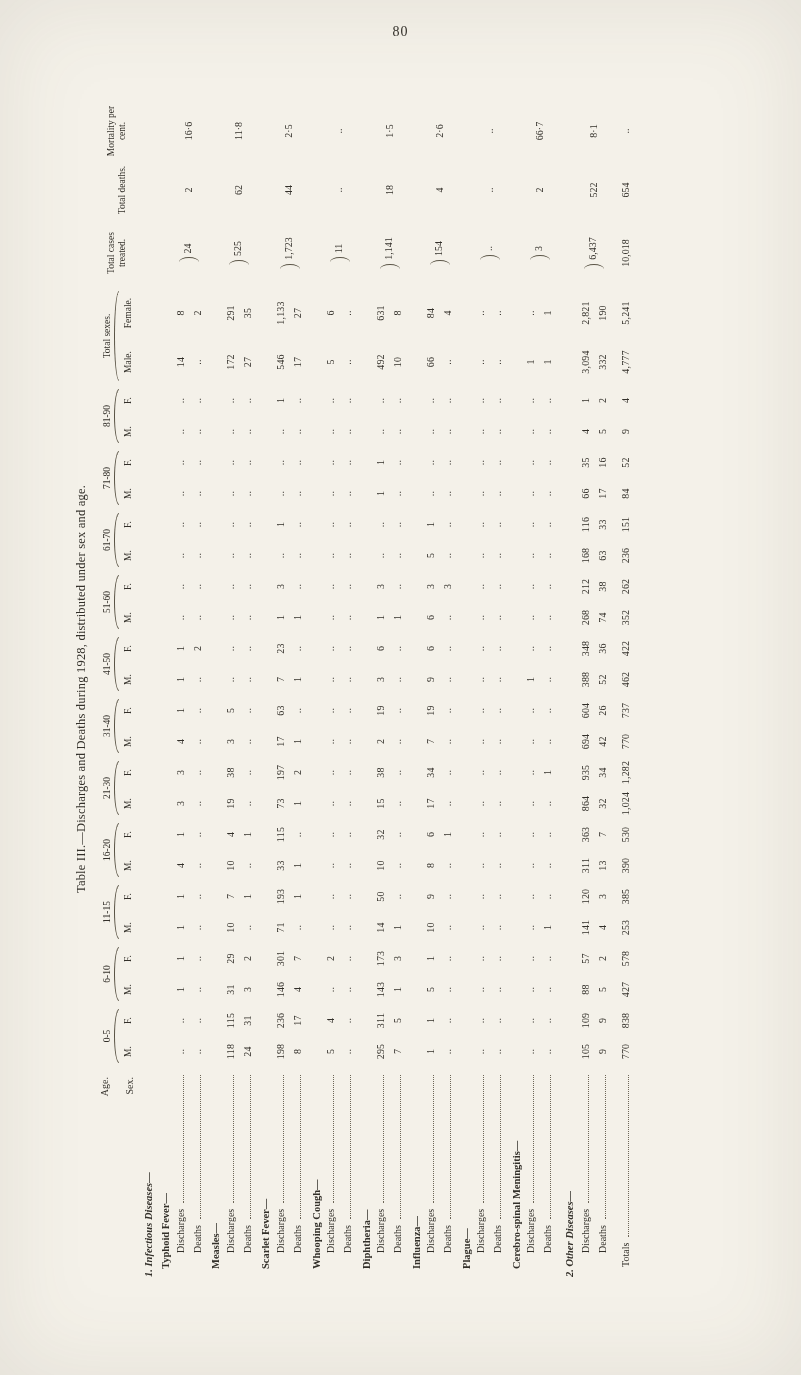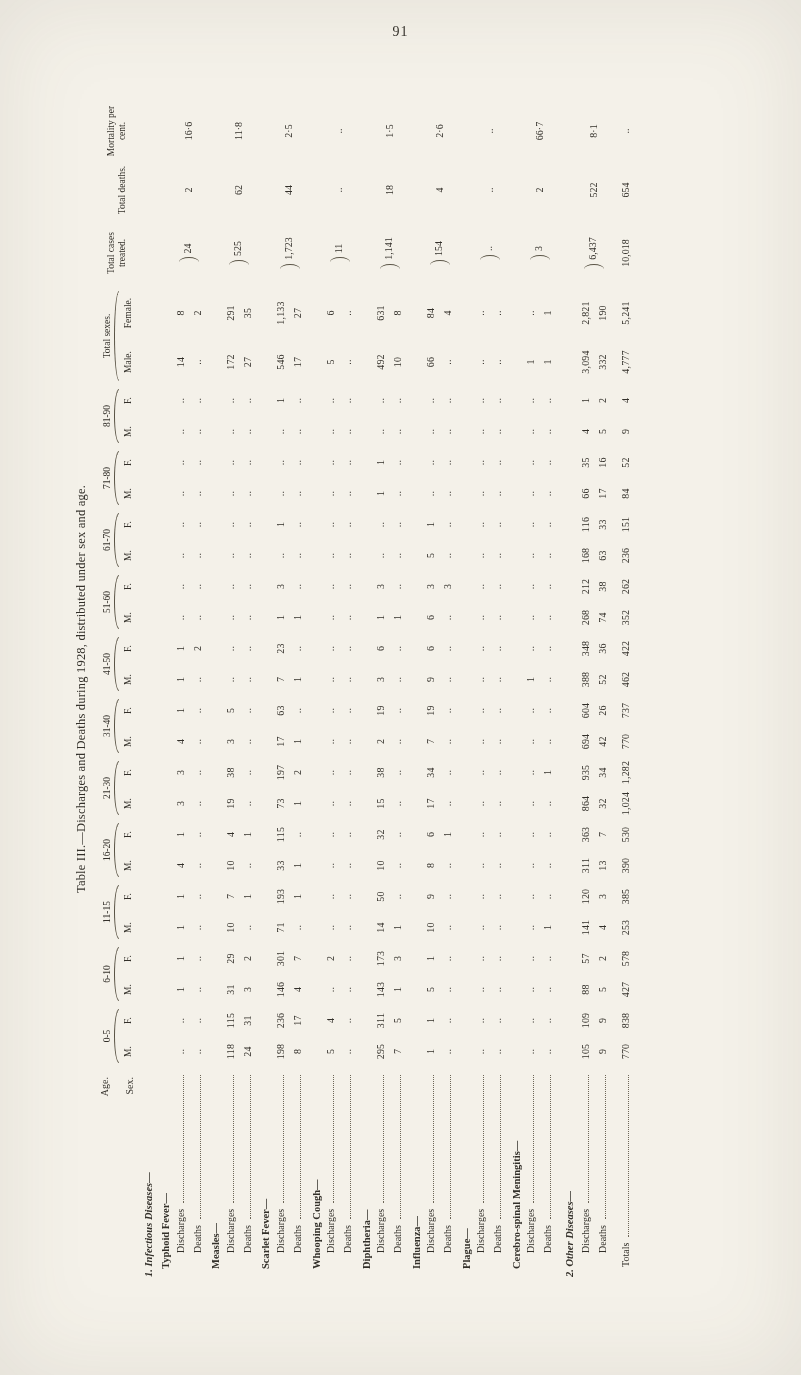--- a/index.html
+++ b/index.html
@@ -33,21 +33,21 @@
   .val{letter-spacing:.2px;}
   .sumval{font-size:10px;}
   .cbrace{display:inline-block;width:4px;height:20px;border-right:1.2px solid #5a5446;
           border-radius:0 100% 100% 0/0 50% 50% 0;margin-right:4px;vertical-align:middle;}
   .totals-row td{padding-top:9px;}
 </style>
 </head>
 <body>
 
 <div class="page">
-  <div class="pageno">91</div>
+  <div class="pageno">80</div>
   <div class="rotated">
     <div class="caption">Table III.—Discharges and Deaths during 1928, distributed under sex and age.</div>
     <table>
       <colgroup>
           <col style="width: 210px;">
           <col style="width: 31px;">
           <col style="width: 31px;">
           <col style="width: 31px;">
           <col style="width: 31px;">
           <col style="width: 31px;">

